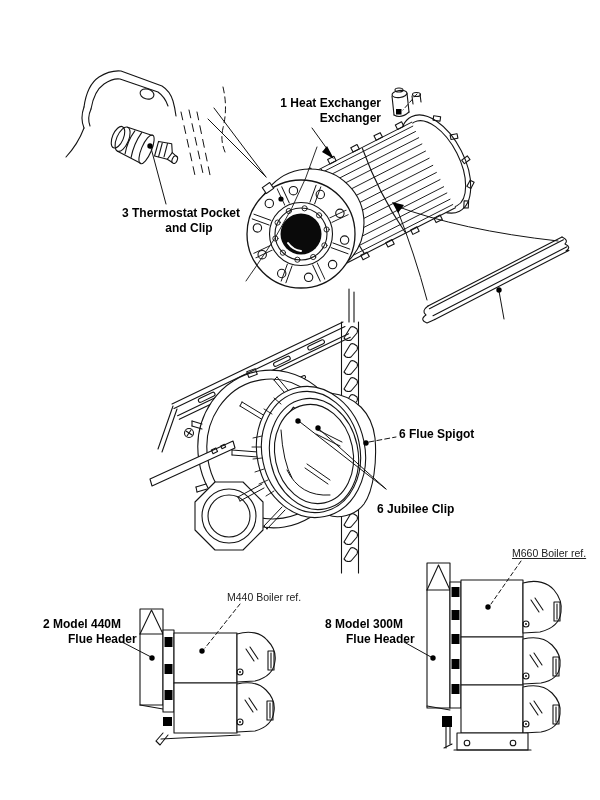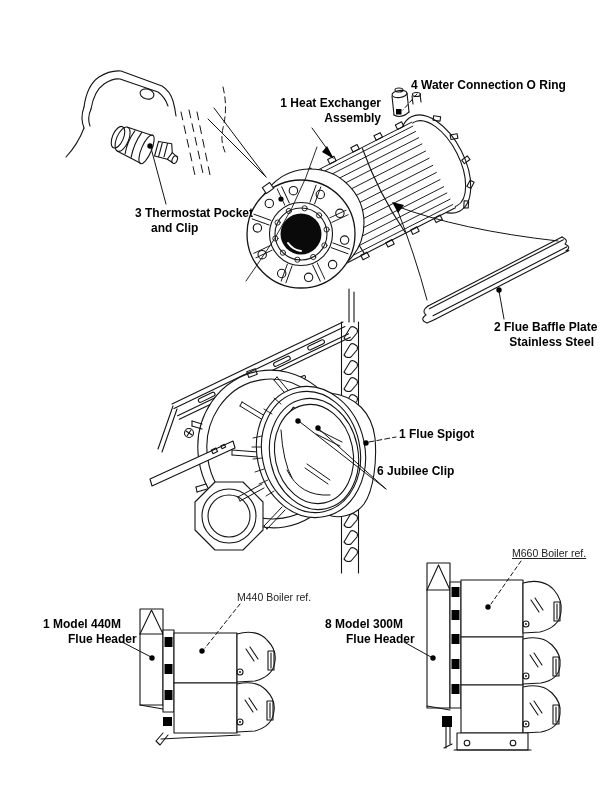--- a/index.html
+++ b/index.html
@@ -3,21 +3,21 @@
 <meta charset="utf-8">
 <style>
   html,body{margin:0;padding:0;background:#fff;}
   #page{position:relative;width:600px;height:800px;background:#fff;overflow:hidden;
         font-family:"Liberation Sans","DejaVu Sans",sans-serif;}
   svg{position:absolute;left:0;top:0;}
   .lbl{position:absolute;font-weight:bold;font-size:12px;line-height:14.5px;color:#000;white-space:nowrap;}
   .lbl.center{text-align:right;}
   .lbl span{display:block;}
   .ref{position:absolute;font-weight:normal;font-size:10.5px;color:#222;white-space:nowrap;}
-  .ind16{padding-left:16px;}
+  .ind16{padding-left:16px;text-align:center;}
   .ind25{padding-left:25px;}
   .ind21{padding-left:21px;}
 </style>
 </head>
 <body>
 
 <div id="page">
 
 <svg width="600" height="800" viewBox="0 0 600 800" stroke="#141414" stroke-width="1.1" fill="none" stroke-linecap="round" stroke-linejoin="round">
 
@@ -435,51 +435,44 @@
       <circle cx="152" cy="658" r="2.7"></circle>
       <circle cx="202" cy="651" r="2.7"></circle>
       <circle cx="433" cy="658" r="2.7"></circle>
       <circle cx="488" cy="607" r="2.7"></circle>
     </g>
   </g>
 </svg>
 
   <div class="lbl center" style="left:277px;top:96px;width:104px;">
     <span>1 Heat Exchanger</span>
-    <span>Assembly</span>
-  </div>
-
-  <div class="lbl" style="left:411px;top:78px;">
-    <span>4 Water Connection O Ring</span>
-  </div>
-
-  <div class="lbl" style="left:135px;top:206px;">
+    <span>Exchanger</span>
+  </div>
+
+
+  <div class="lbl" style="left:122px;top:206px;">
     <span>3 Thermostat Pocket</span>
     <span class="ind16">and Clip</span>
   </div>
 
-  <div class="lbl center" style="left:494px;top:320px;width:100px;">
-    <span>2 Flue Baffle Plate</span>
-    <span>Stainless Steel</span>
-  </div>
 
   <div class="lbl" style="left:399px;top:427px;">
-    <span>1 Flue Spigot</span>
-  </div>
-
-  <div class="lbl" style="left:377px;top:464px;">
+    <span>6 Flue Spigot</span>
+  </div>
+
+  <div class="lbl" style="left:377px;top:502px;">
     <span>6 Jubilee Clip</span>
   </div>
 
   <div class="lbl" style="left:43px;top:617px;">
-    <span>1 Model 440M</span>
+    <span>2 Model 440M</span>
     <span class="ind25">Flue Header</span>
   </div>
 
-  <div class="ref" style="left:237px;top:591px;">
+  <div class="ref" style="left:227px;top:591px;">
     <span>M440 Boiler ref.</span>
   </div>
 
   <div class="lbl" style="left:325px;top:617px;">
     <span>8 Model 300M</span>
     <span class="ind21">Flue Header</span>
   </div>
 
   <div class="ref" style="left:512px;top:547px;text-decoration:underline;">
     <span>M660 Boiler ref.</span>

